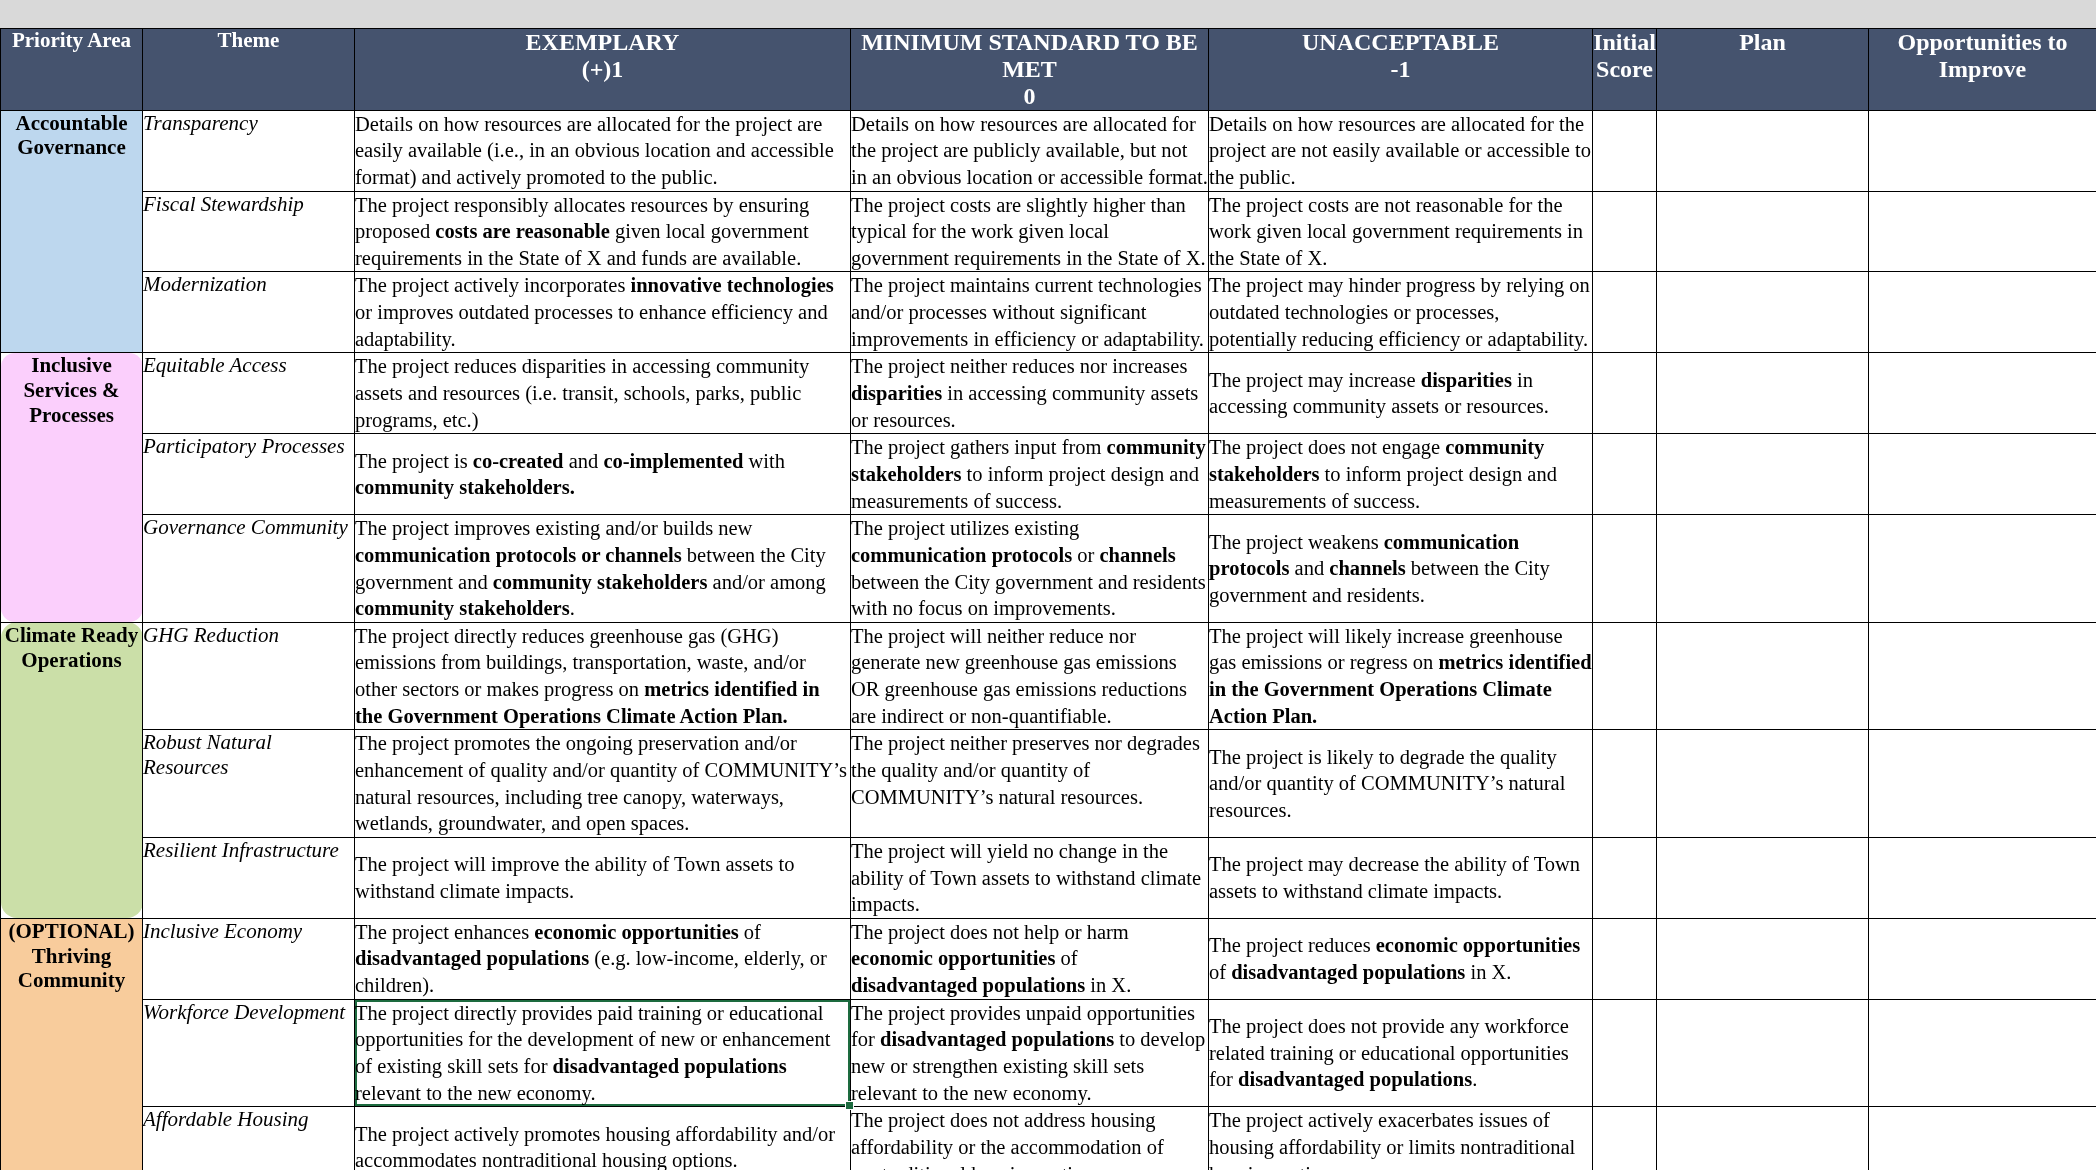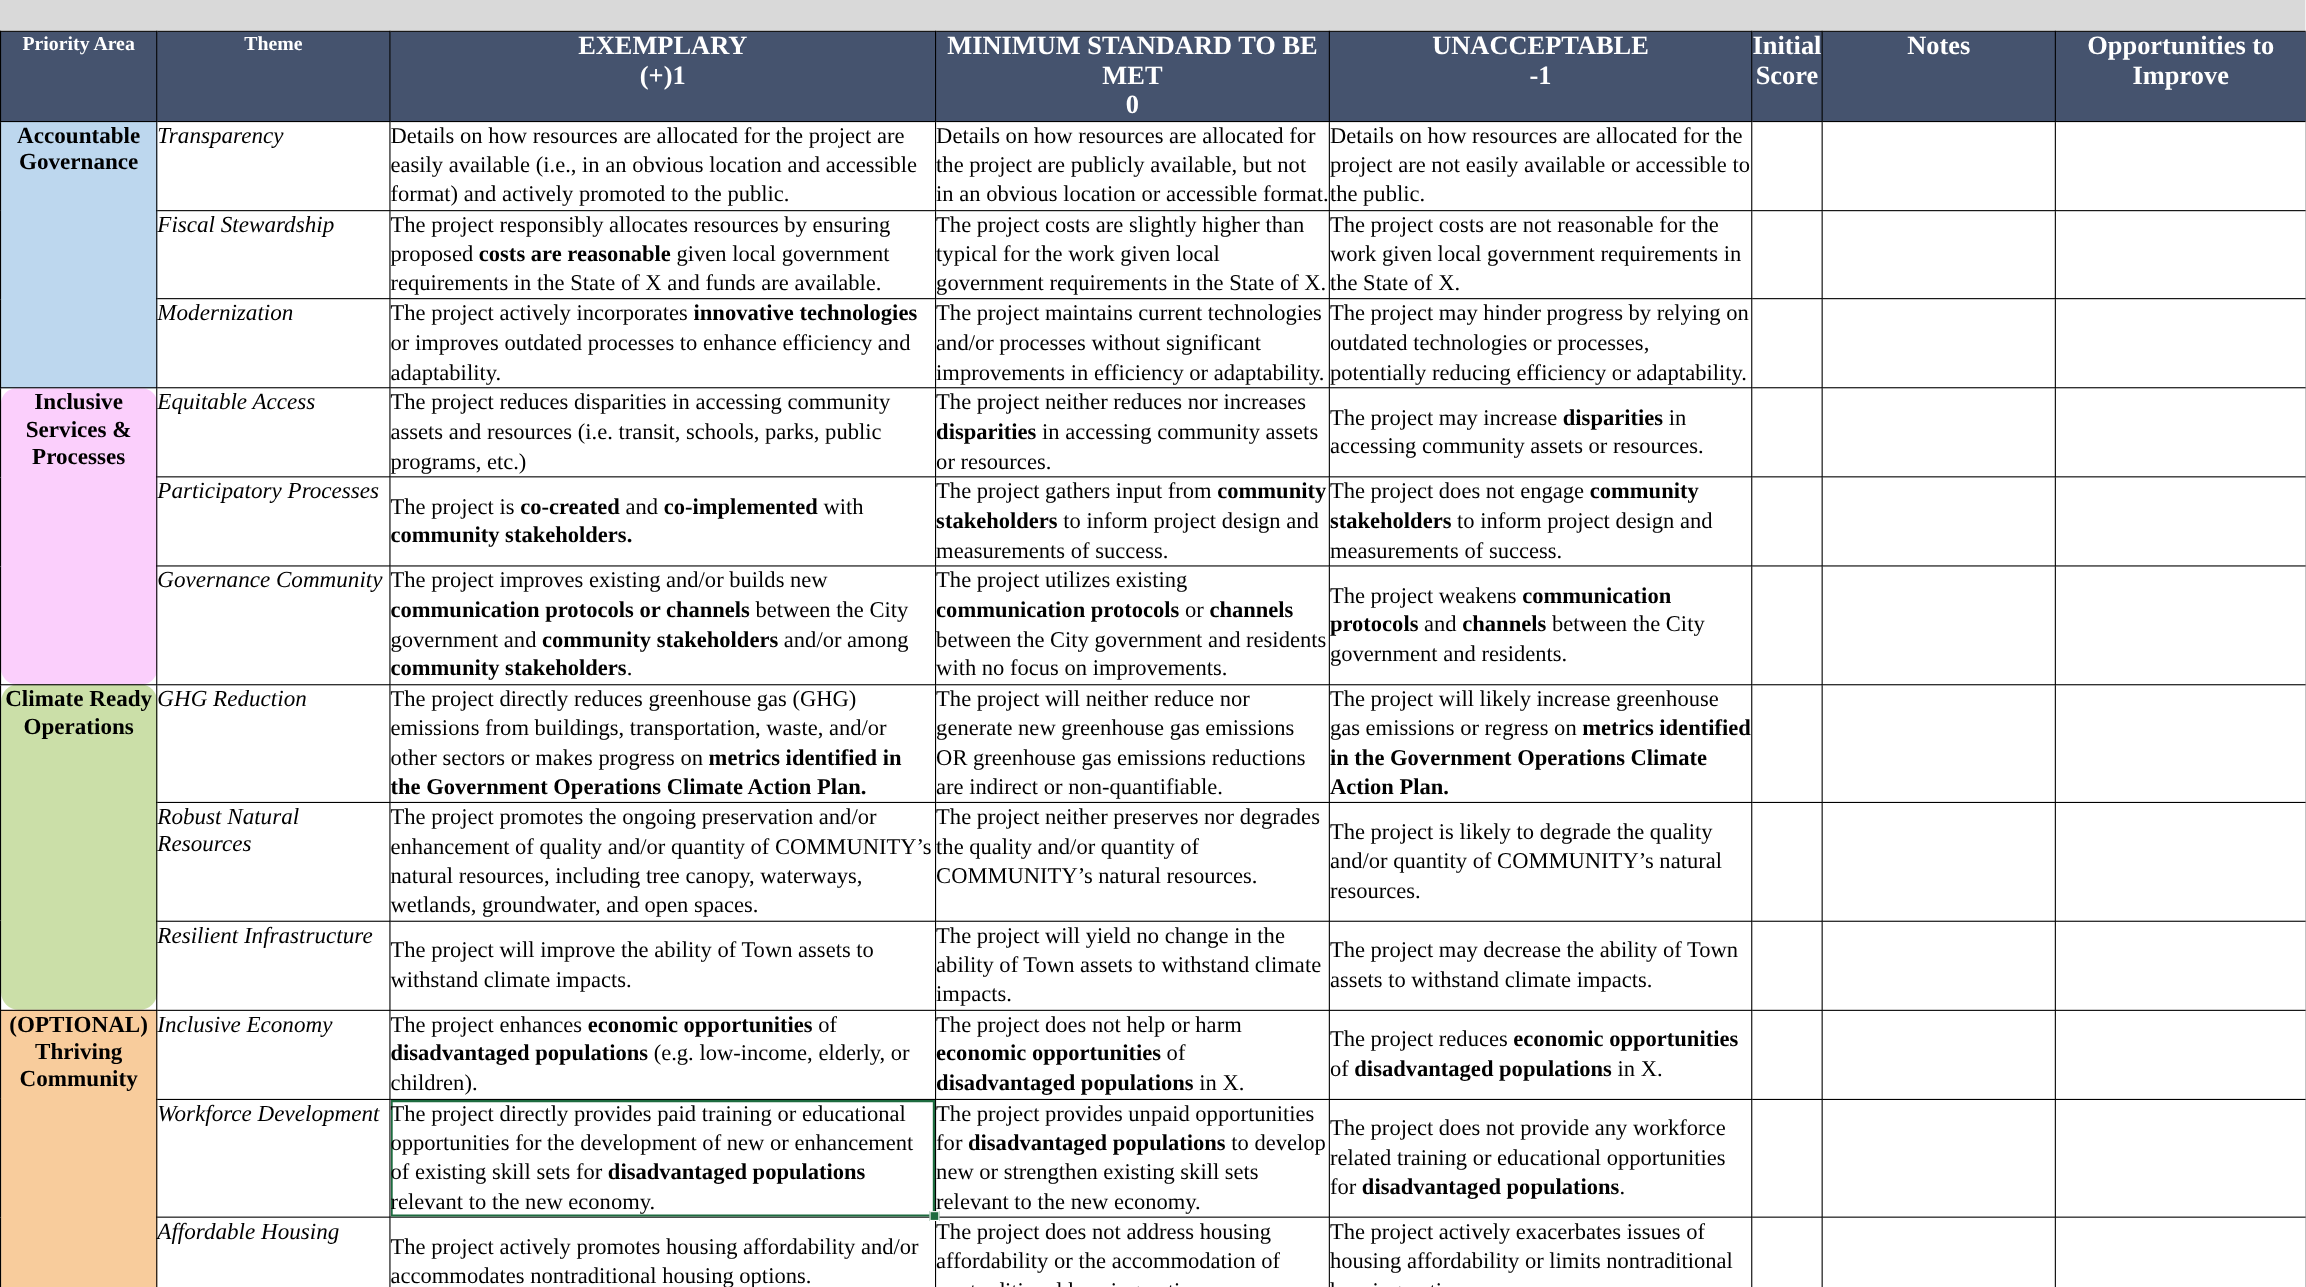--- a/index.html
+++ b/index.html
@@ -28,21 +28,21 @@
     color:#ffffff;
     border:1px solid #45536e;
     font-weight:bold;
     font-size:24px;
     line-height:1.12;
     text-align:center;
     vertical-align:middle;
     height:42px;
     padding:2px 4px;
   }
-  thead th.hleft{font-size:18px;}
+  thead th.hleft{font-size:21px;}
   .hsub{display:block;font-weight:bold;}
   
   col.c-priority{width:142px;}
   col.c-theme{width:212px;}
   col.c-exemplary{width:496px;}
   col.c-minimum{width:358px;}
   col.c-unacceptable{width:384px;}
   col.c-score{width:64px;}
   col.c-notes{width:212px;}
   col.c-opps{width:228px;}
@@ -113,21 +113,21 @@
         <col class="c-opps">
     </colgroup>
     <thead>
       <tr id="header-row">
           <th class="hleft"><span>Priority Area</span></th>
           <th class="hleft"><span>Theme</span></th>
           <th><span>EXEMPLARY</span><span class="hsub">(+)1</span></th>
           <th><span>MINIMUM STANDARD TO BE MET</span><span class="hsub">0</span></th>
           <th><span>UNACCEPTABLE</span><span class="hsub">-1</span></th>
           <th><span>Initial</span><span class="hsub">Score</span></th>
-          <th><span>Notes</span></th>
+          <th><span>Plan</span></th>
           <th><span>Opportunities to Improve</span></th>
         </tr>
     </thead>
     <tbody id="table-body">
         <tr>
           <td class="priority p-blue" rowspan="3" style="background: rgb(189, 215, 238);">Accountable Governance</td>
           <td class="theme">Transparency</td>
           <td class="desc mid">Details on how resources are allocated for the project are easily available (i.e., in an obvious location and accessible format) and actively promoted to the public.</td>
           <td class="desc top">Details on how resources are allocated for the project are publicly available, but not in an obvious location or accessible format.</td>
           <td class="desc mid">Details on how resources are allocated for the project are not easily available or accessible to the public.</td>

